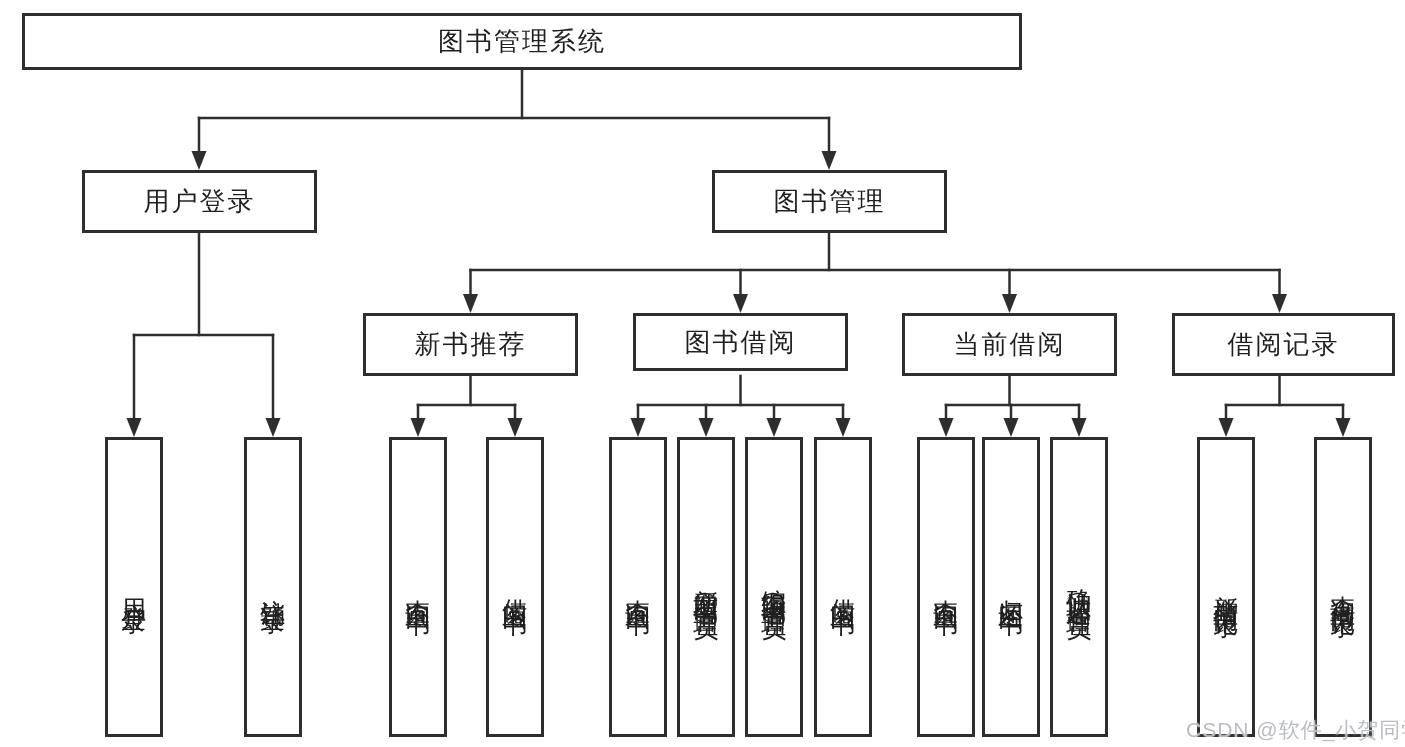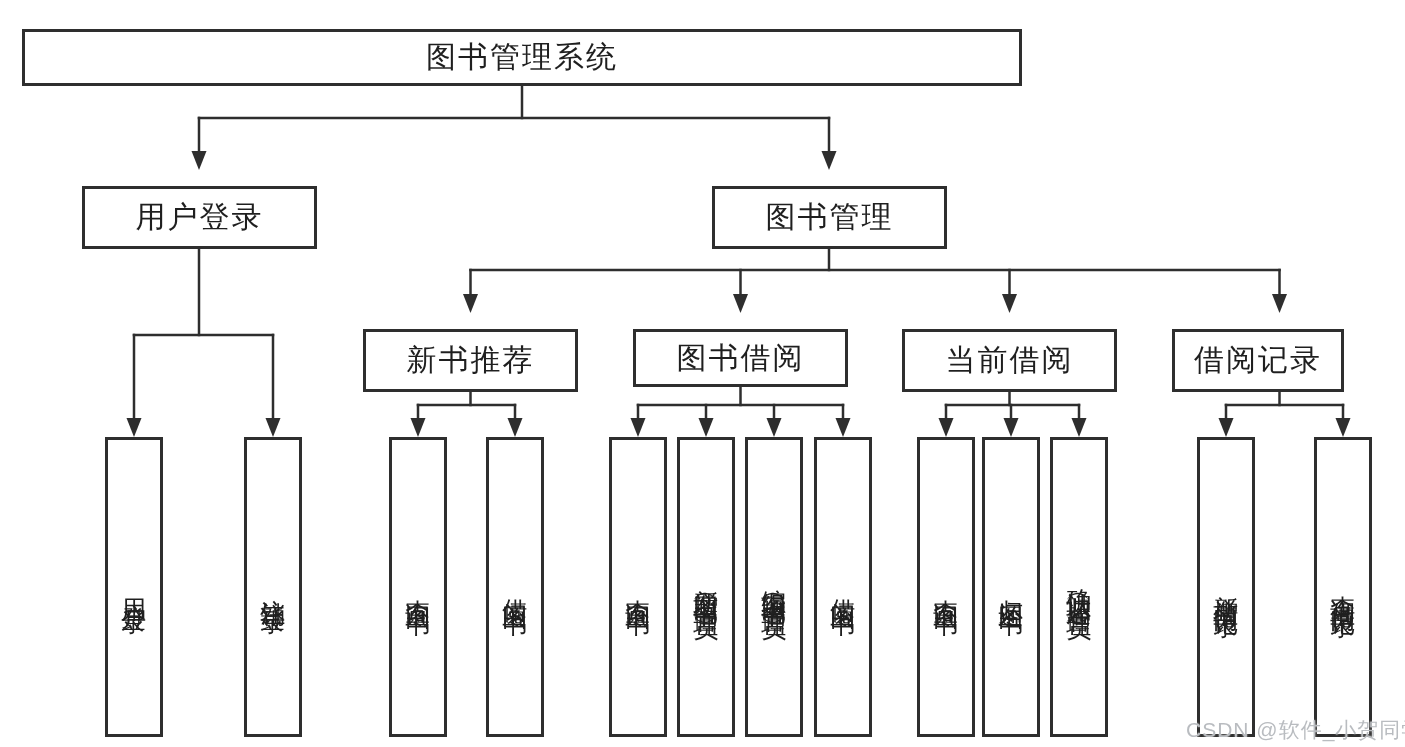--- a/index.html
+++ b/index.html
@@ -14,21 +14,21 @@
   .node{
     position:absolute;
     box-sizing:border-box;
     background:#ffffff;
     border:3px solid #2e2e2e;
     display:flex;
     align-items:center;
     justify-content:center;
     color:#1f1f1f;
   }
-  .hnode{font-size:30px;letter-spacing:2px;white-space:nowrap;margin-top:16px;}
+  .hnode{font-size:26px;letter-spacing:2px;white-space:nowrap;}
   .vnode span{
     writing-mode:vertical-rl;
     text-orientation:mixed;
     font-size:25px;
     line-height:1.05;
     letter-spacing:4px;
     color:#1f1f1f;
   }
   .vnode{z-index:1;}
   #watermark{
@@ -103,21 +103,21 @@
     </svg>
 
   <div class="node hnode" style="left:22px;top:13px;width:1000px;height:57px;">图书管理系统</div>
 
   <div class="node hnode" style="left:82px;top:170px;width:235px;height:63px;">用户登录</div>
   <div class="node hnode" style="left:712px;top:170px;width:235px;height:63px;">图书管理</div>
 
   <div class="node hnode" style="left:363px;top:313px;width:215px;height:63px;">新书推荐</div>
   <div class="node hnode" style="left:633px;top:313px;width:215px;height:58px;">图书借阅</div>
   <div class="node hnode" style="left:902px;top:313px;width:215px;height:63px;font-family:Liberation Serif, serif;">当前借阅</div>
-  <div class="node hnode" style="left:1172px;top:313px;width:172px;height:63px;">借阅记录</div>
+  <div class="node hnode" style="left:1172px;top:313px;width:223px;height:63px;">借阅记录</div>
 
   <div class="node vnode" style="left:105px;top:437px;width:58px;height:300px;">
     <span>用户登录</span>
     </div>
   <div class="node vnode" style="left:244px;top:437px;width:58px;height:300px;">
     <span>注销登录</span>
     </div>
 
   <div class="node vnode" style="left:389px;top:437px;width:58px;height:300px;">
     <span>查询图书</span>

